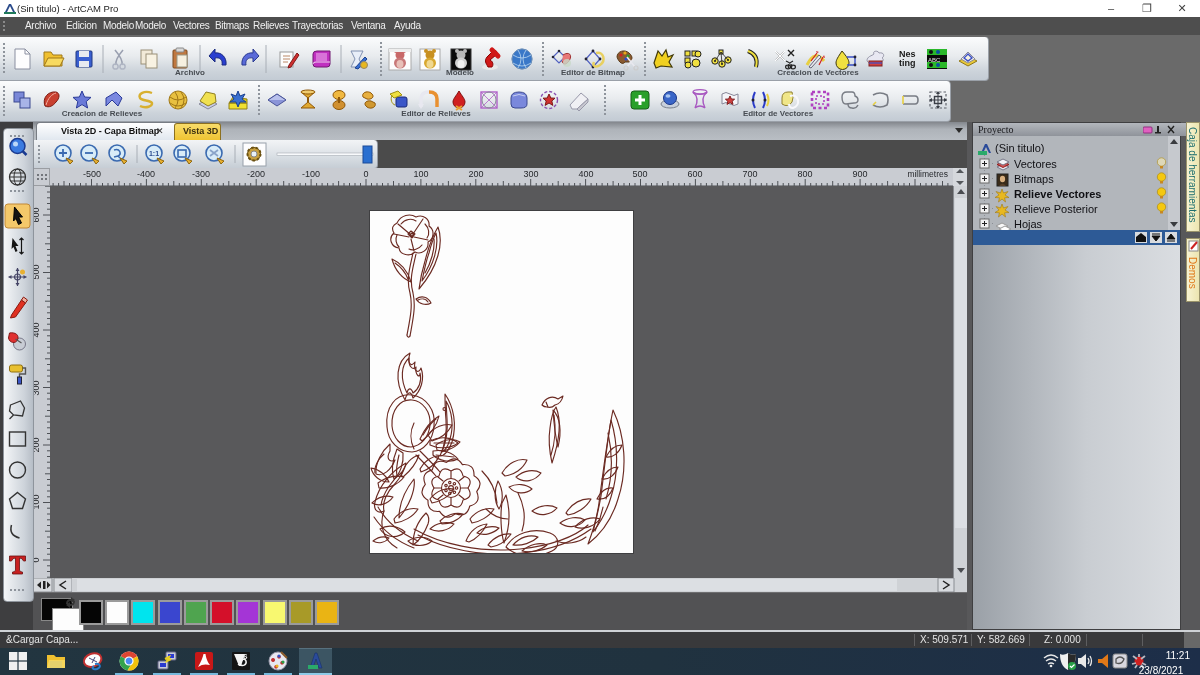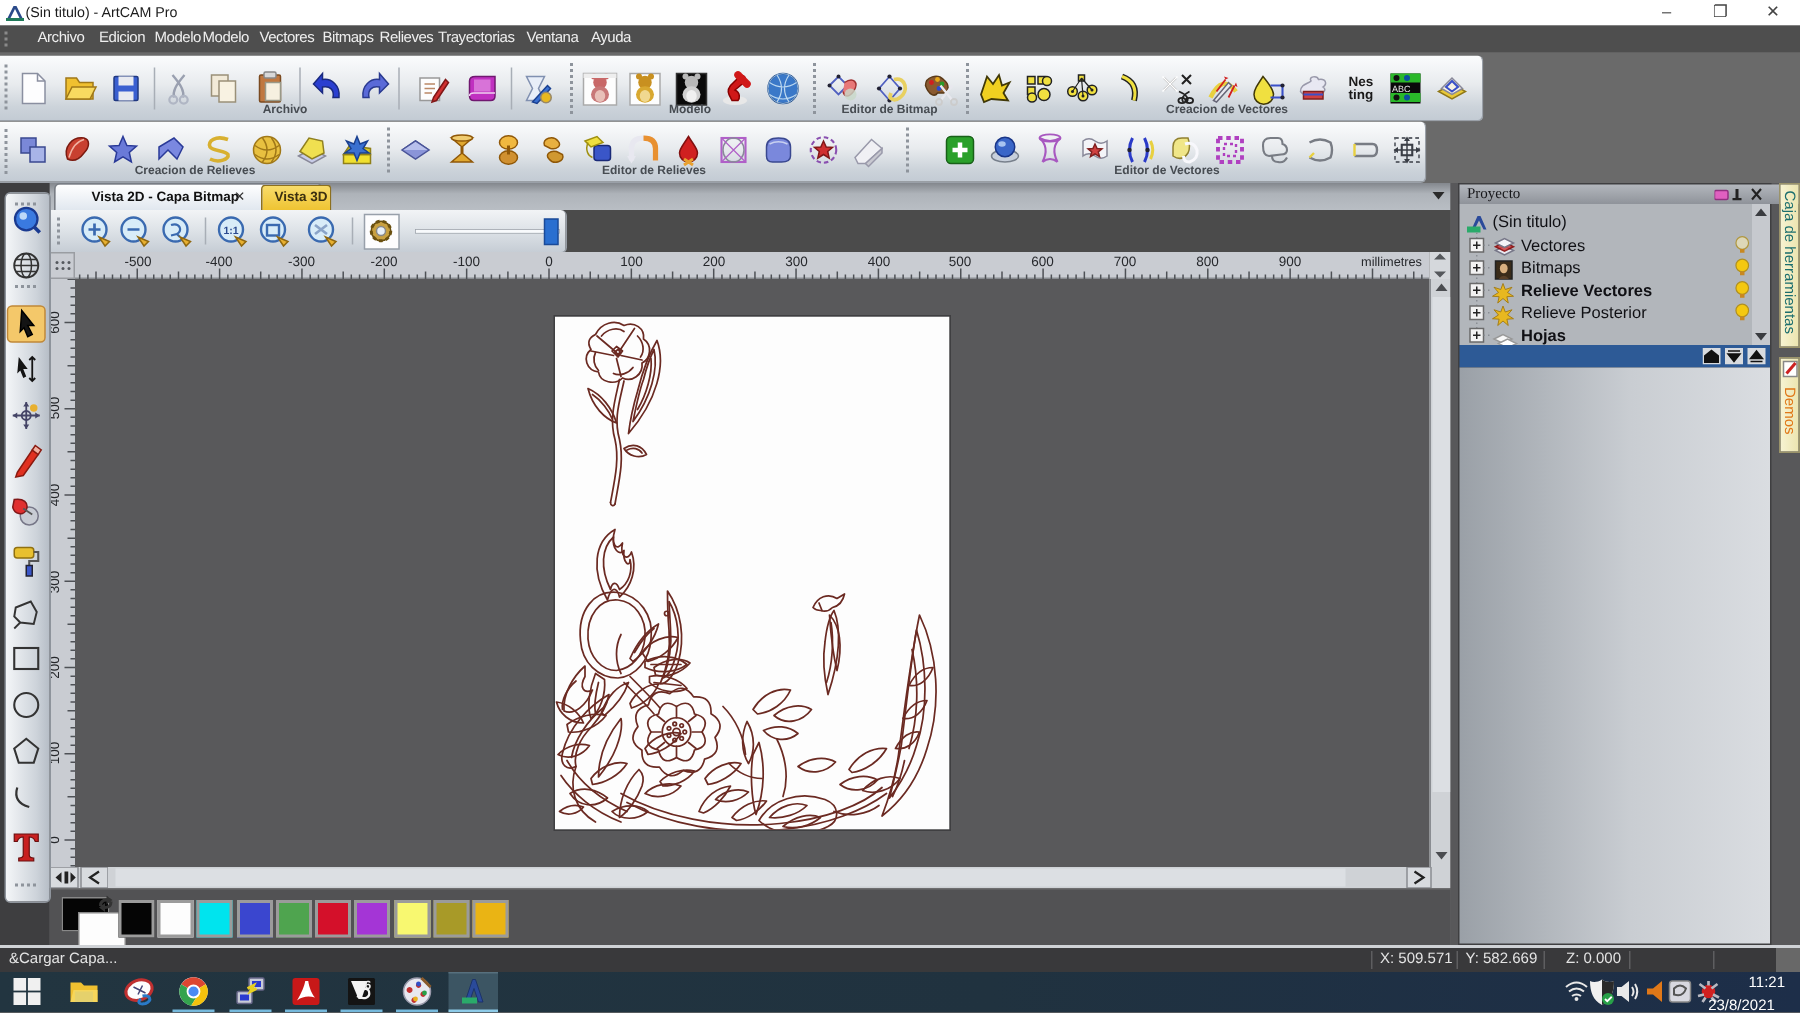--- a/index.html
+++ b/index.html
@@ -408,21 +408,21 @@
           <path d="M0,-8 L0,8 M-8,0 L8,0" stroke="#3a3e46" stroke-width="1"></path>
           <path d="M0,-9 L-2,-6 L2,-6Z M0,9 L-2,6 L2,6Z M-9,0 L-6,-2 L-6,2Z M9,0 L6,-2 L6,2Z" fill="#3a3e46"></path>
         </g>
         <line x1="259" y1="4" x2="259" y2="36" stroke="#8e949c" stroke-width="2" stroke-dasharray="2,2"></line>
         <line x1="605" y1="4" x2="605" y2="36" stroke="#8e949c" stroke-width="2" stroke-dasharray="2,2"></line>
       </svg>
     <div class="abs glabel" style="left:120px;top:33px;width:140px;">Archivo</div>
     <div class="abs glabel" style="left:390px;top:33px;width:140px;">Modelo</div>
     <div class="abs glabel" style="left:523px;top:33px;width:140px;">Editor de Bitmap</div>
     <div class="abs glabel" style="left:748px;top:33px;width:140px;">Creacion de Vectores</div>
-    <div class="abs glabel" style="left:60px;top:74px;width:140px;">Creacion de Relieves</div>
+    <div class="abs glabel" style="left:32px;top:74px;width:140px;">Creacion de Relieves</div>
     <div class="abs glabel" style="left:366px;top:74px;width:140px;">Editor de Relieves</div>
     <div class="abs glabel" style="left:708px;top:74px;width:140px;">Editor de Vectores</div>
   </div>
   <div class="abs" id="tabwell">
     <div class="abs" id="tab1">
         <span class="abs" style="left:24px;top:3px;">Vista 2D - Capa Bitmap</span>
         <span class="abs" style="left:119px;top:3px;color:#333;font-weight:normal;font-size:9px;">✕</span>
       </div>
     <div class="abs" id="tab2">
         <span class="abs" style="left:8px;top:2px;">Vista 3D</span>
@@ -1137,21 +1137,21 @@
           <div class="abs" style="left:41px;top:52px;font-weight:bold;">Relieve Vectores</div>
           <svg class="abs" style="left:183px;top:51px" width="11" height="13">
             <circle cx="5.5" cy="5" r="4.2" fill="#f4c810" stroke="#b09020" stroke-width="0.8" opacity="1"></circle>
             <rect x="4" y="9" width="3" height="2.5" fill="#c88820"></rect>
           </svg>
           <div class="abs" style="left:41px;top:67px;font-weight:normal;">Relieve Posterior</div>
           <svg class="abs" style="left:183px;top:66px" width="11" height="13">
             <circle cx="5.5" cy="5" r="4.2" fill="#f4c810" stroke="#b09020" stroke-width="0.8" opacity="1"></circle>
             <rect x="4" y="9" width="3" height="2.5" fill="#c88820"></rect>
           </svg>
-          <div class="abs" style="left:41px;top:82px;font-weight:bold;">Hojas</div>
+          <div class="abs" style="left:41px;top:82px;font-weight:normal;">Hojas</div>
           <div class="abs" style="left:195px;top:0px;width:12px;height:94px;background:#c6c9ce;"></div>
           <svg class="abs" style="left:195px;top:0" width="12" height="94">
             <path d="M2,8 L6,3 L10,8Z" fill="#3a3c40"></path>
             <path d="M2,86 L6,91 L10,86Z" fill="#3a3c40"></path>
           </svg>
         </div>
       <div class="abs" id="pblue">
           <svg class="abs" style="left:162px;top:2px" width="44" height="11">
         <rect x="0" y="0" width="12" height="11" fill="#d8dbdf"></rect>
             <path d="M6,1 L11,5 L11,10 L1,10 L1,5Z" fill="#111"></path>

